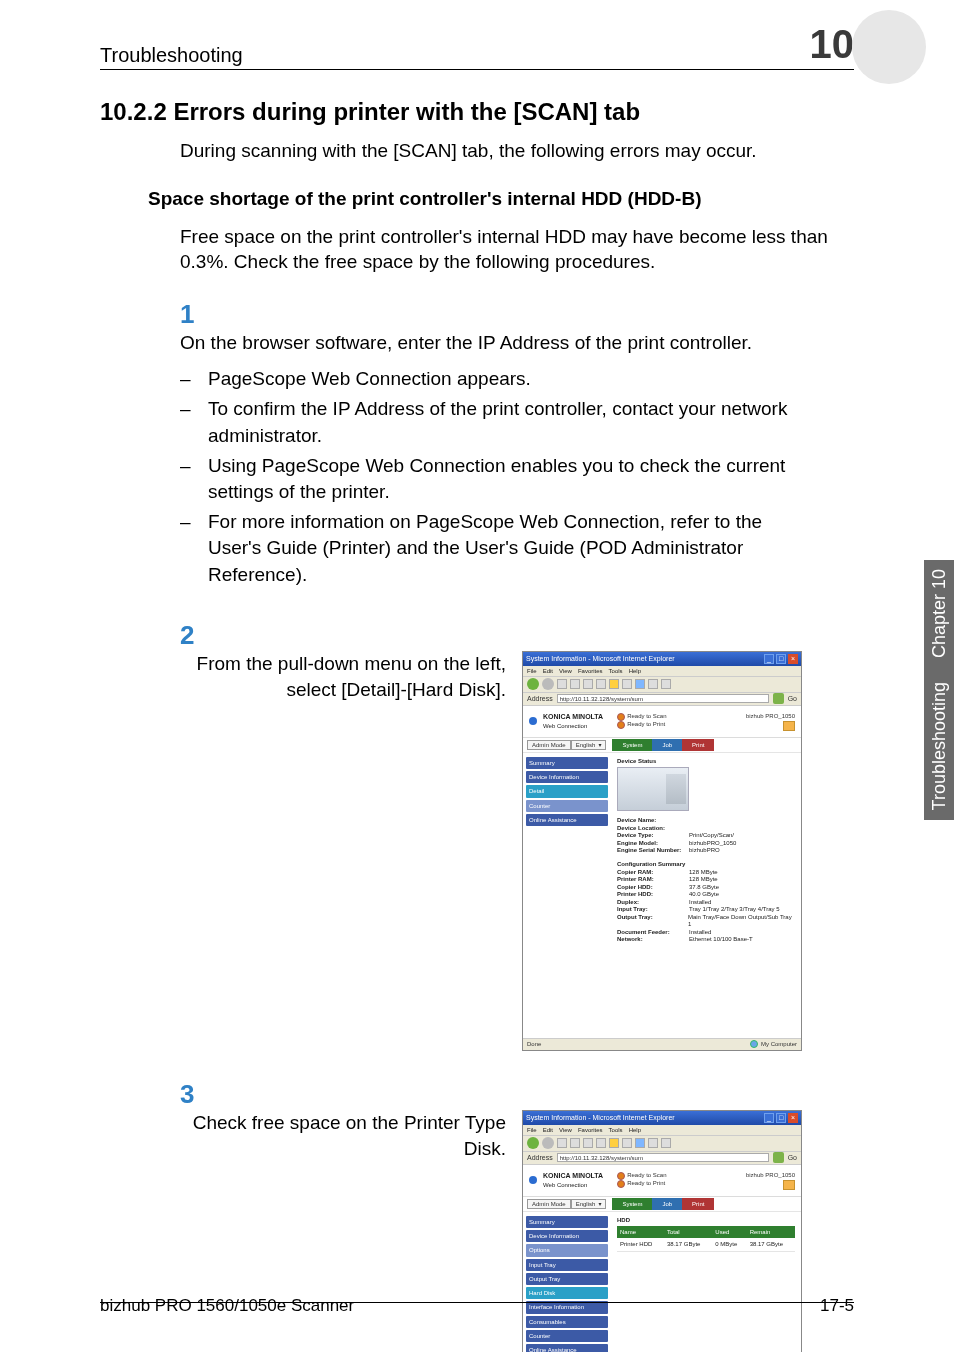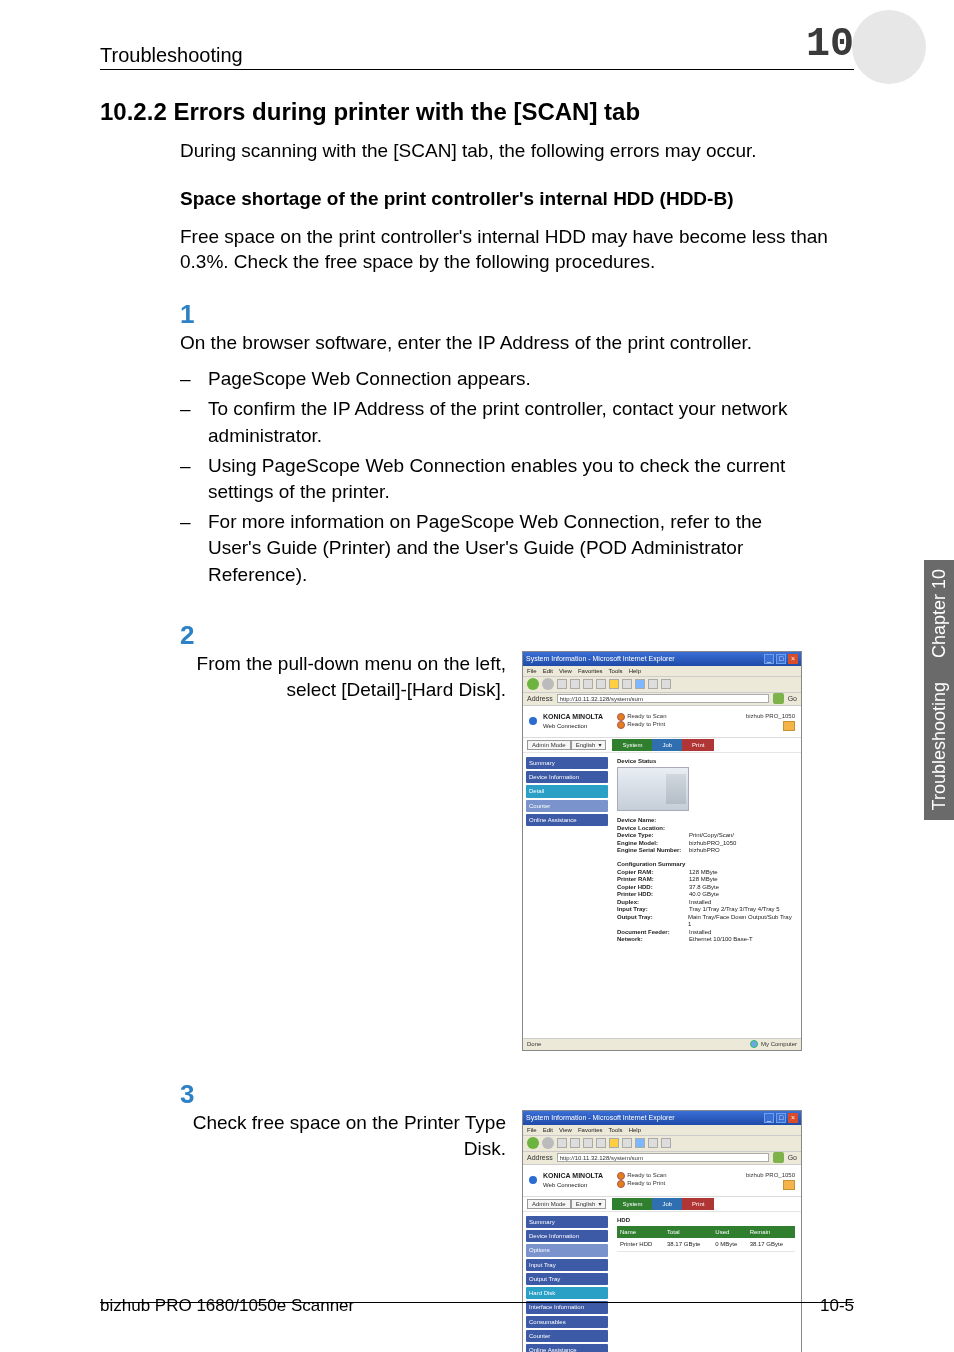--- a/index.html
+++ b/index.html
@@ -1,25 +1,25 @@
 <!DOCTYPE html>
 <html><head>
 <meta charset="utf-8">
 <style>
   * { box-sizing: border-box; margin: 0; padding: 0; }
   html, body { width: 954px; height: 1352px; background: #fff; font-family: Arial, Helvetica, sans-serif; color: #000; }
   .page { position: relative; width: 954px; height: 1352px; padding: 0 100px; }
   .running-head { display:flex; align-items:flex-end; justify-content:space-between; padding-top:22px; }
   .running-head .title { font-size:20px; color:#000; }
-  .running-head .chapnum { font-family: Liberation Mono, monospace; font-size:40px; font-weight:bold; color:#3a3a3a; }
+  .running-head .chapnum { font-family: Liberation Sans, sans-serif; font-size:40px; font-weight:bold; color:#3a3a3a; }
   .rule { border:none; border-top:1px solid #000; margin:2px 0 28px 0; }
   .circle-deco { position:absolute; top:10px; right:28px; width:74px; height:74px; border-radius:50%; background:#e7e7e7; }
   h2.section { font-size:24px; font-weight:bold; margin-bottom:12px; }
   .intro { font-size:19px; margin:0 0 24px 80px; line-height:1.35; }
-  h3.subhead { font-size:19px; font-weight:bold; margin:0 0 14px 80px; }
+  h3.subhead { font-size:19px; font-weight:bold; margin:0 0 14px 48px; }
   .body-text { font-size:19px; margin:0 0 24px 80px; line-height:1.35; }
   ol.steps { list-style:none; margin-left:80px; }
   ol.steps > li { margin-bottom:28px;text-decoration:underline; }
   .stepnum { display:inline-block; width:48px; vertical-align:top; font-family: Arial, sans-serif; font-size:26px; font-weight:bold; color:#2f81c6; }
   .steptext { display:inline-block; width:calc(100% - 52px); vertical-align:top; font-size:19px; line-height:1.38; }
   ul.dash { list-style:none; margin-top:10px; }
   ul.dash li { position:relative; padding-left:28px; margin-bottom:4px; }
   ul.dash li::before { content:"–"; position:absolute; left:0; top:0; }
   .step-with-img { display:flex; gap:16px; align-items:flex-start; }
   .step-with-img .textcol { flex:1; font-size:19px; line-height:1.38;text-align:right; }
@@ -383,16 +383,16 @@
     </li>
   </ol>
 
   <div class="sidetab">
     <span>Chapter 10</span>
     <span>Troubleshooting</span>
   </div>
 
   <div class="footer">
     <hr class="footer-rule" style="position:absolute; top:-10px; left:0; right:0;">
-    <span>bizhub PRO 1680/1050e Scanner</span>
-    <span>10-5</span>
+    <span>bizhub PRO 1560/1050e Scanner</span>
+    <span>17-5</span>
   </div>
 </div>
 
 </body></html>

